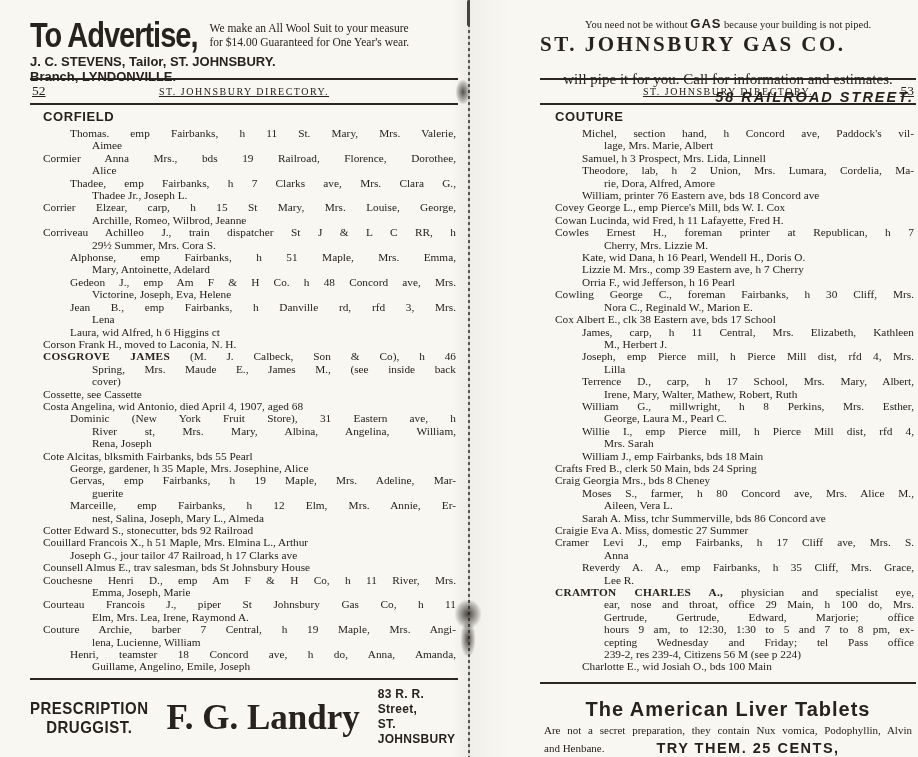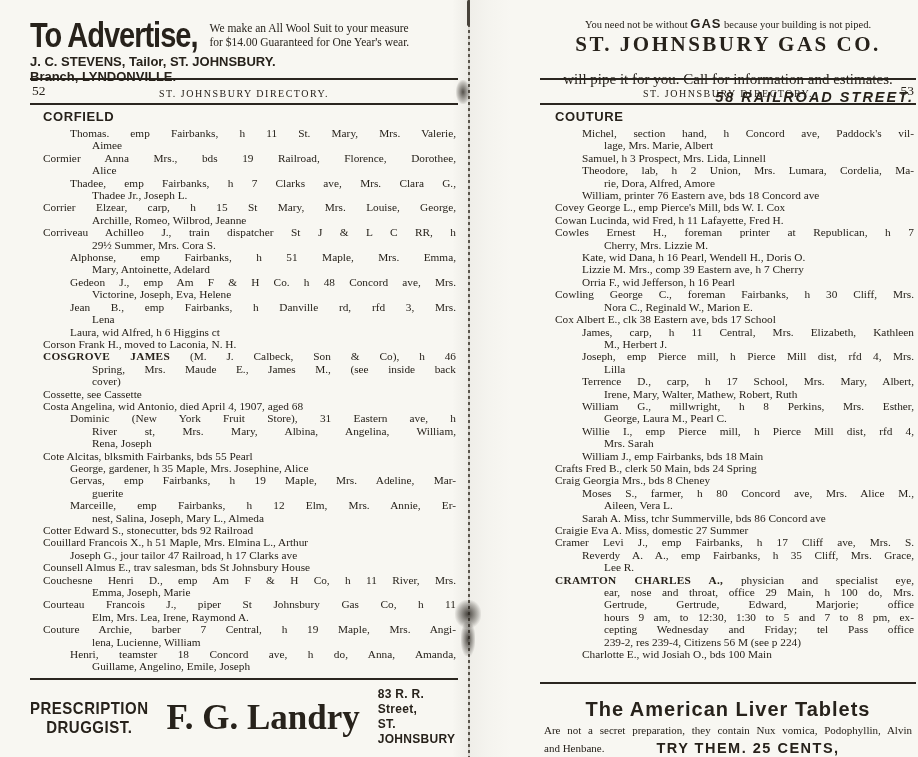--- a/index.html
+++ b/index.html
@@ -21,31 +21,31 @@
     font-size:29px;letter-spacing:-1px;white-space:nowrap;
     display:inline-block;transform:scaleY(1.2);transform-origin:top left;
   }
   .ad-tagline{font-size:11.5px;line-height:14px;padding-top:5px;}
   .ad-row2{
     font-family:"Liberation Sans",sans-serif;font-weight:bold;font-size:13px;
     display:flex;justify-content:space-between;margin-top:5px;padding-right:4px;flex-direction:column;
   }
   .gas-line1{text-align:center;font-size:10.5px;margin-top:2px;}
   .gas-word{font-family:"Liberation Sans",sans-serif;font-weight:bold;font-size:13px;letter-spacing:1px;text-align:right;}
-  .gas-co{text-align:center;font-weight:bold;font-size:21px;letter-spacing:2.5px;margin-top:1px;}
+  .gas-co{text-align:left;font-weight:bold;font-size:21px;letter-spacing:2.5px;margin-top:1px;}
   .gas-line3{text-align:center;font-size:15px;margin-top:14px;}
   .gas-street{
     text-align:right;font-family:"Liberation Sans",sans-serif;
     font-weight:bold;font-style:italic;font-size:14.5px;letter-spacing:2px;margin-top:1px;padding-right:2px;
   }
 
   
   .dir-header{
     border-top:2px solid #2b2620;border-bottom:2px solid #2b2620;
-    padding:3px 2px 4px 2px;display:flex;align-items:flex-end;
+    padding:3px 2px 4px 2px;display:flex;align-items:center;text-decoration:underline;
   }
   .pgnum{width:46px;font-size:13.5px;}
   .pg-right{text-align:right;}
   .dir-title{flex:1;text-align:center;font-size:10px;letter-spacing:1.5px;}
 
   
   .entries-wrap{margin-top:4px;padding-left:13px;padding-right:2px;}
   .page-right .entries-wrap{padding-left:15px;}
   .sec-heading{
     font-family:"Liberation Sans",sans-serif;font-weight:bold;
@@ -346,20 +346,21 @@
             <div class="line">Aileen, Vera L.</div>
           </div>
           <div class="entry i1">
             <div class="line">Sarah A. Miss, tchr Summerville, bds 86 Concord ave</div>
           </div>
           <div class="entry i0">
             <div class="line">Craigie Eva A. Miss, domestic 27 Summer</div>
           </div>
           <div class="entry i0">
             <div class="line jl">Cramer Levi J., emp Fairbanks, h 17 Cliff ave, Mrs. S.</div>
+            <div class="line">Anna</div>
           </div>
           <div class="entry i1">
             <div class="line jl">Reverdy A. A., emp Fairbanks, h 35 Cliff, Mrs. Grace,</div>
             <div class="line">Lee R.</div>
           </div>
           <div class="entry i0">
             <div class="line jl"><b>CRAMTON CHARLES A.,</b> physician and specialist eye,</div>
             <div class="line jl">ear, nose and throat, office 29 Main, h 100 do, Mrs.</div>
             <div class="line jl">Gertrude, Gertrude, Edward, Marjorie; office</div>
             <div class="line jl">hours 9 am, to 12:30, 1:30 to 5 and 7 to 8 pm, ex-</div>

